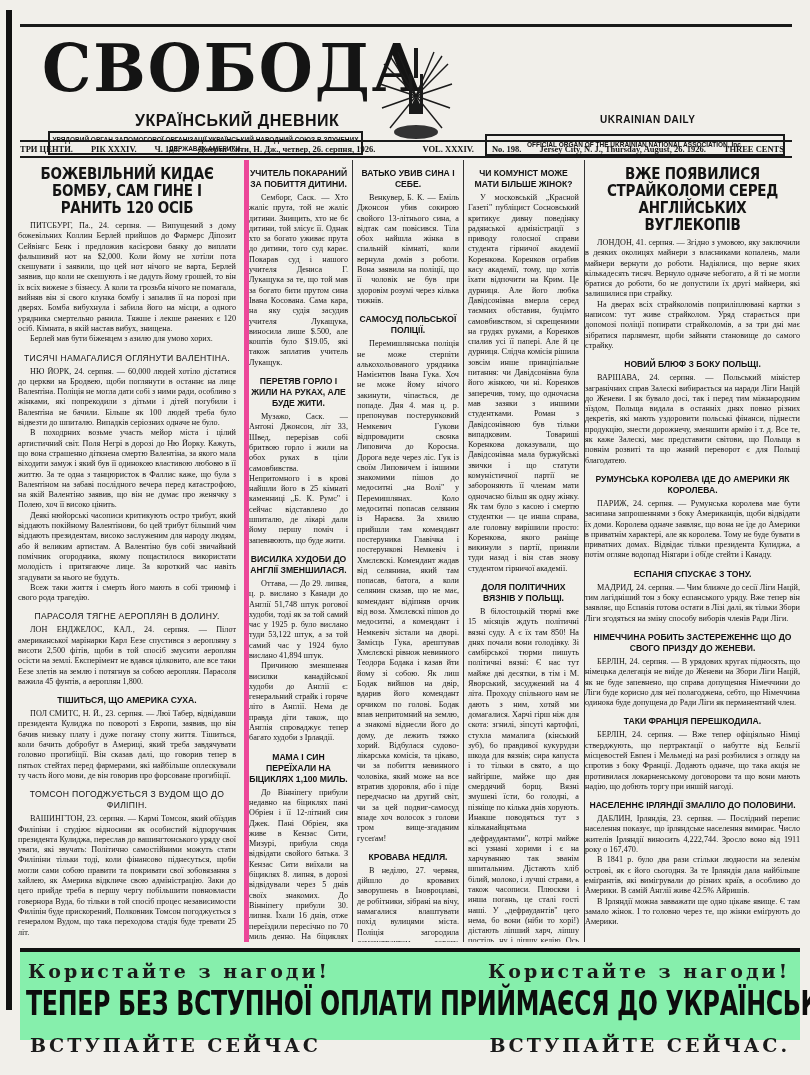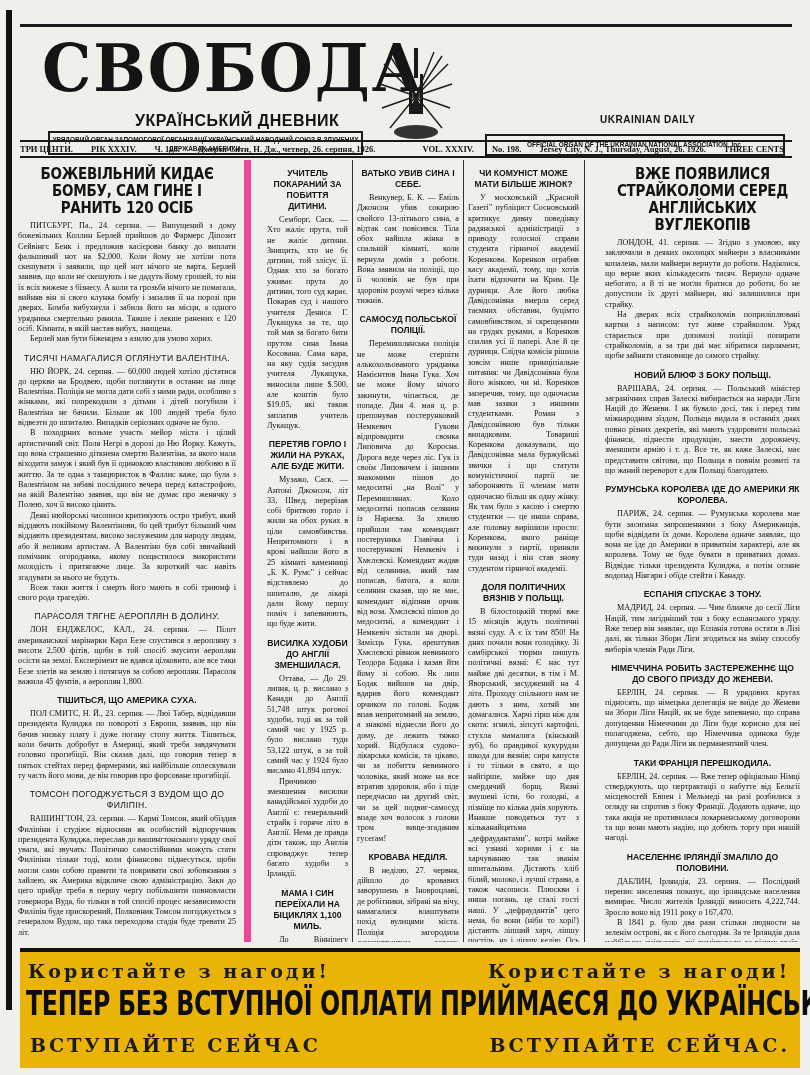--- a/index.html
+++ b/index.html
@@ -15,29 +15,29 @@
   .sub-en { position: absolute; left: 580px; top: 90px; font-family: "Liberation Sans", sans-serif; font-weight: bold; font-size: 10px; letter-spacing: 0.5px; }
   .official-uk { position: absolute; left: 28px; top: 107px; width: 315px; height: 24px; border: 2px solid #1a1a1a; font-family: "Liberation Sans", sans-serif; font-weight: bold; font-size: 6.5px; text-align: center; line-height: 9px; padding-top: 2px; }
   .official-en { position: absolute; left: 465px; top: 110px; width: 300px; height: 22px; border: 2px solid #1a1a1a; font-family: "Liberation Sans", sans-serif; font-weight: bold; font-size: 6.5px; padding: 5px 0 0 40px; }
   .emblem { position: absolute; left: 356px; top: 20px; width: 80px; height: 100px; }
   .dateline { position: absolute; left: 20px; top: 140px; width: 772px; height: 18px; border-top: 2px solid #1a1a1a; border-bottom: 2px solid #1a1a1a; font-family: "Liberation Serif", serif; font-weight: bold; font-size: 8.5px; display: flex; align-items: center; white-space: nowrap; text-align: center; }
   .dateline span { margin-right: 18px; }
   .dateline .grow { flex: 1; }
   .cols { position: absolute; top: 160px; left: 14px; width: 786px; height: 782px; }
   .col { position: absolute; top: 0; height: 782px; overflow: hidden; font-family: "Liberation Serif", serif; font-size: 8.2px; line-height: 10.3px; text-align: justify; }
   .col-a { left: 4px; width: 218px; }
-  .col-b { left: 230px; width: 104px; border-left: 7px solid #ec4899; padding-left: 16px; }
+  .col-b { left: 230px; width: 104px; border-left: 5px solid #ec4899; padding-left: 0; }
   .col-c { left: 338px; width: 107px; border-left: 1px solid #333; padding-left: 4px; }
   .col-d { left: 449px; width: 116px; border-left: 1px solid #333; padding-left: 4px; }
-  .col-e { left: 570px; width: 216px; border-left: 1px solid #333; padding-left: 20px; }
+  .col-e { left: 570px; width: 216px; border-left: 1px solid #333; padding-left: 0; }
   .big-head { font-family: "DejaVu Sans", sans-serif; font-weight: bold; font-size: 15px; line-height: 17px; text-align: center; letter-spacing: -0.3px; transform: scaleX(0.9); margin: 6px 0 4px; }
   .head { font-family: "Liberation Sans", sans-serif; font-weight: bold; font-size: 8.6px; line-height: 11px; text-align: center; margin: 8px 0 3px; }
   .head.light { font-weight: normal; letter-spacing: 0.3px; }
   .art p { text-indent: 12px; margin-bottom: 0; }
-  .banner { position: absolute; left: 20px; top: 948px; width: 780px; height: 120px; background: #eab308; border-top: 4px solid #111; }
+  .banner { position: absolute; left: 20px; top: 948px; width: 780px; height: 92px; background: #86efac; border-top: 4px solid #111; }
   .banner .orn { font-family: "DejaVu Serif", serif; font-weight: bold; font-size: 19px; letter-spacing: 3px; color: #1b1b1b; white-space: nowrap; }
   .banner .main { position: absolute; left: 6px; top: 34px; width: 770px; font-family: "DejaVu Sans", sans-serif; font-weight: bold; font-size: 33px; line-height: 36px; white-space: nowrap; transform-origin: left; transform: scaleX(0.72); color: #0d0d0d; letter-spacing: -0.5px; }
   .banner .orn1 { position: absolute; left: 8px; top: 8px; }
   .banner .orn2 { position: absolute; right: 10px; top: 8px; }
   .banner .orn3 { position: absolute; left: 10px; top: 82px; }
   .banner .orn4 { position: absolute; right: 10px; top: 82px; }
 </style>
 </head>
 <body>
 

